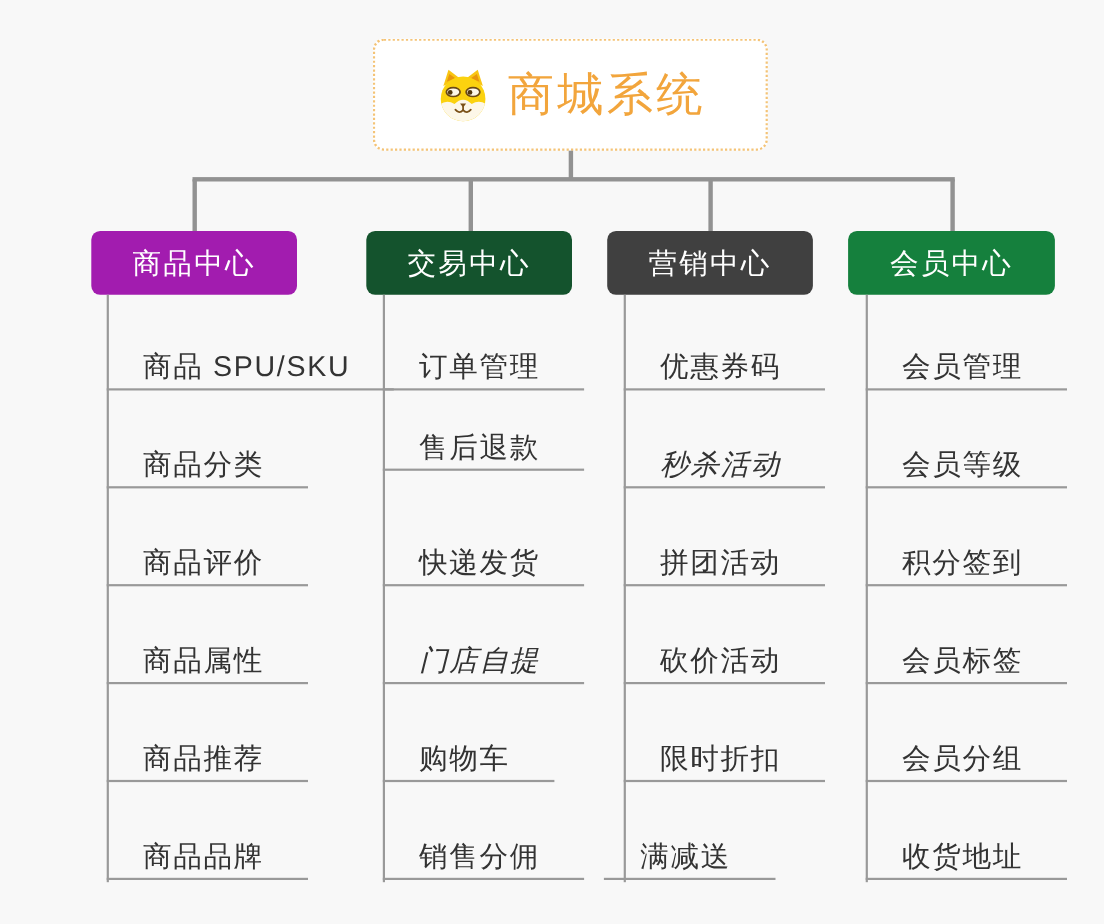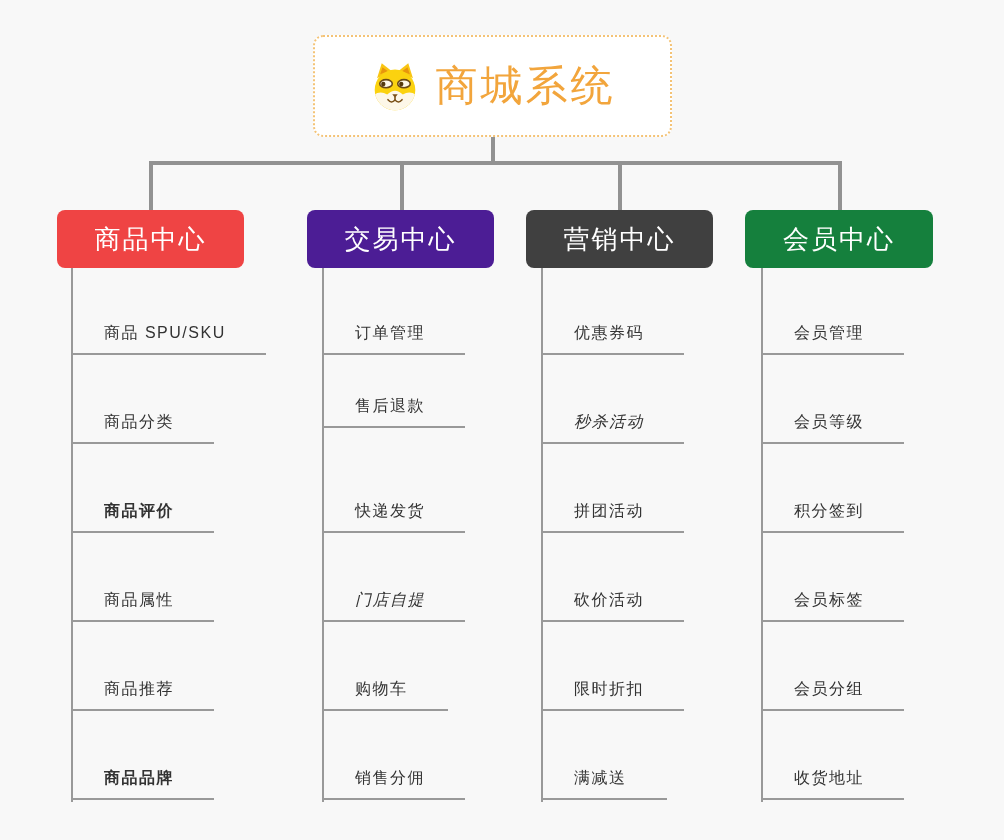--- a/index.html
+++ b/index.html
@@ -9,20 +9,21 @@
     --item-text:#333333;
     --root-text:#f2a53c;
     --root-border:#f4c376;
   }
   *{margin:0;padding:0;box-sizing:border-box;}
   html,body{background:var(--bg);}
   body{font-family:"Liberation Sans","DejaVu Sans",sans-serif;}
   .canvas{
     position:relative;width:952px;height:840px;background:var(--bg);
     overflow:hidden;
+    margin-left:26px;
   }
   
   .root-node{
     position:absolute;left:313px;top:35px;width:359px;height:102px;
     background:#ffffff;border:2px dotted var(--root-border);border-radius:10px;
     display:flex;align-items:center;justify-content:center;gap:16px;
   }
   .root-label{
     color:var(--root-text);font-size:42px;letter-spacing:3px;line-height:1;
     white-space:nowrap;
@@ -39,21 +40,21 @@
     position:absolute;top:210px;height:58px;border-radius:8px;
     display:flex;align-items:center;justify-content:center;
     color:#ffffff;font-size:26px;letter-spacing:2px;white-space:nowrap;
   }
   
   .trunk{position:absolute;top:268px;width:2px;height:534px;background:var(--subline);}
   .item{
     position:absolute;height:36px;
     padding:0 40px 8px 33px;
     border-bottom:2px solid var(--subline);
-    font-size:16px;letter-spacing:1.5px;color:var(--item-text);
+    font-size:26px;letter-spacing:1.5px;color:var(--item-text);
     line-height:28px;white-space:nowrap;
   }
 </style>
 </head>
 <body>
 
 <div class="canvas">
 
   <div class="root-node">
     <span class="dog">
@@ -84,46 +85,46 @@
       </svg>
     </span>
     <span class="root-label">商城系统</span>
   </div>
 
   <div class="conn root-stub"></div>
   <div class="conn bus"></div>
 
   <div id="generated">
       <div class="conn vdrop" style="left: 149px;"></div>
-      <div class="branch" style="left: 57px; width: 187px; background: #ef4444;">商品中心</div>
+      <div class="branch" style="left: 57px; width: 187px; background: #a21caf;">商品中心</div>
       <div class="trunk" style="left: 71px;"></div>
       <div class="item" style="left: 71px; top: 319px;">商品 SPU/SKU</div>
       <div class="item" style="left: 71px; top: 408px;">商品分类</div>
-      <div class="item" style="left: 71px; top: 497px; font-weight: bold;">商品评价</div>
+      <div class="item" style="left: 71px; top: 497px;">商品评价</div>
       <div class="item" style="left: 71px; top: 586px;">商品属性</div>
       <div class="item" style="left: 71px; top: 675px;">商品推荐</div>
-      <div class="item" style="left: 71px; top: 764px; font-weight: bold;">商品品牌</div>
+      <div class="item" style="left: 71px; top: 764px;">商品品牌</div>
       <div class="conn vdrop" style="left: 400px;"></div>
-      <div class="branch" style="left: 307px; width: 187px; background: #4c1d95;">交易中心</div>
+      <div class="branch" style="left: 307px; width: 187px; background: #14532d;">交易中心</div>
       <div class="trunk" style="left: 322px;"></div>
       <div class="item" style="left: 322px; top: 319px;">订单管理</div>
       <div class="item" style="left: 322px; top: 392px;">售后退款</div>
       <div class="item" style="left: 322px; top: 497px;">快递发货</div>
       <div class="item" style="left: 322px; top: 586px; font-style: italic;">门店自提</div>
       <div class="item" style="left: 322px; top: 675px;">购物车</div>
       <div class="item" style="left: 322px; top: 764px;">销售分佣</div>
       <div class="conn vdrop" style="left: 618px;"></div>
       <div class="branch" style="left: 526px; width: 187px; background: #404040;">营销中心</div>
       <div class="trunk" style="left: 541px;"></div>
       <div class="item" style="left: 541px; top: 319px;">优惠券码</div>
       <div class="item" style="left: 541px; top: 408px; font-style: italic;">秒杀活动</div>
       <div class="item" style="left: 541px; top: 497px; text-align: center;">拼团活动</div>
       <div class="item" style="left: 541px; top: 586px;">砍价活动</div>
       <div class="item" style="left: 541px; top: 675px;">限时折扣</div>
-      <div class="item" style="left: 541px; top: 764px;">满减送</div>
+      <div class="item" style="left: 523px; top: 764px;">满减送</div>
       <div class="conn vdrop" style="left: 838px;"></div>
       <div class="branch" style="left: 745px; width: 188px; background: #15803d;">会员中心</div>
       <div class="trunk" style="left: 761px;"></div>
       <div class="item" style="left: 761px; top: 319px;">会员管理</div>
       <div class="item" style="left: 761px; top: 408px;">会员等级</div>
       <div class="item" style="left: 761px; top: 497px;">积分签到</div>
       <div class="item" style="left: 761px; top: 586px;">会员标签</div>
       <div class="item" style="left: 761px; top: 675px;">会员分组</div>
       <div class="item" style="left: 761px; top: 764px;">收货地址</div>
     </div>

